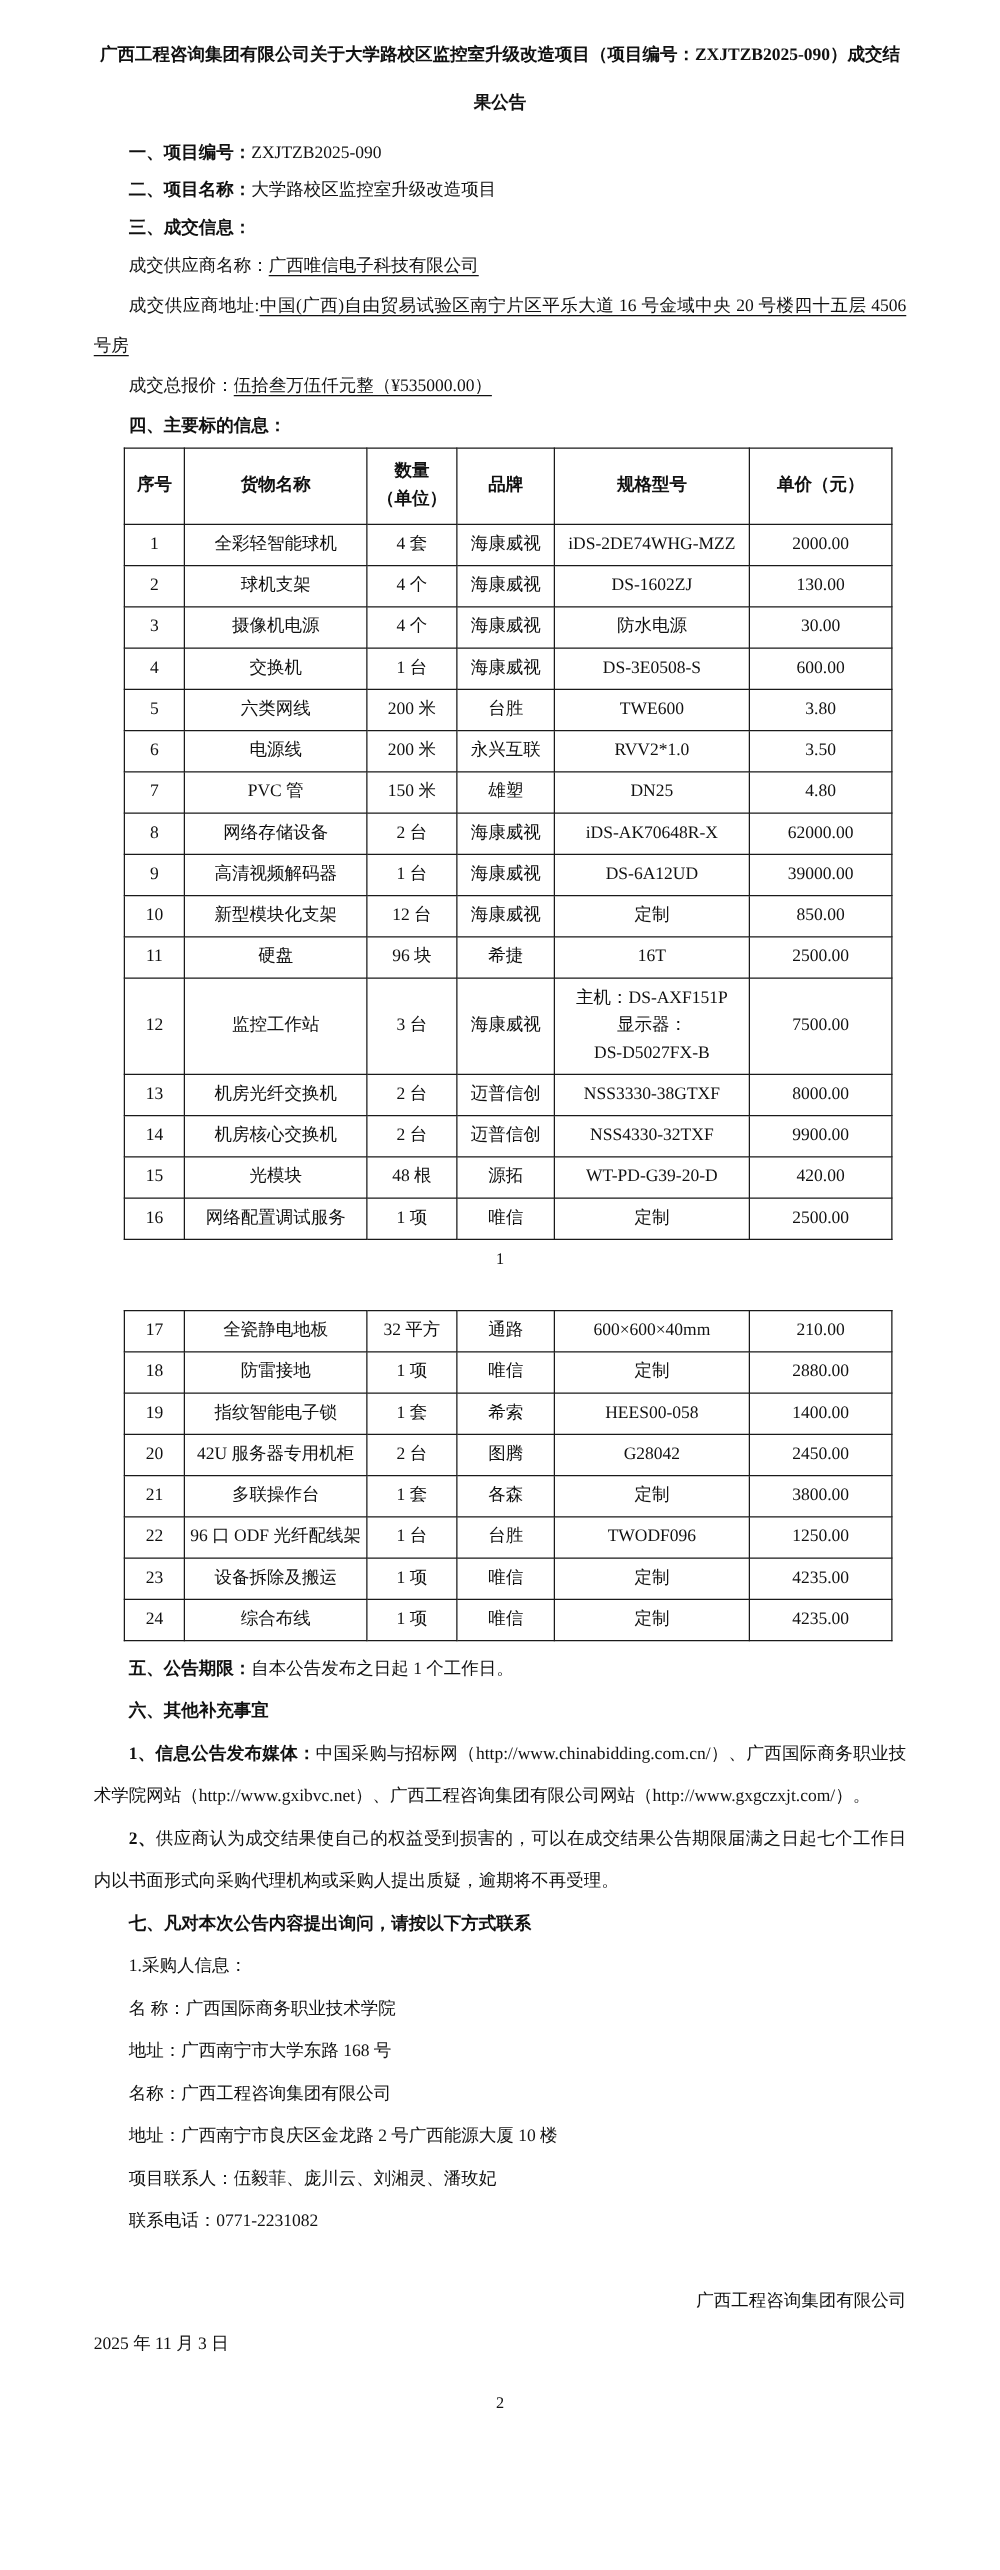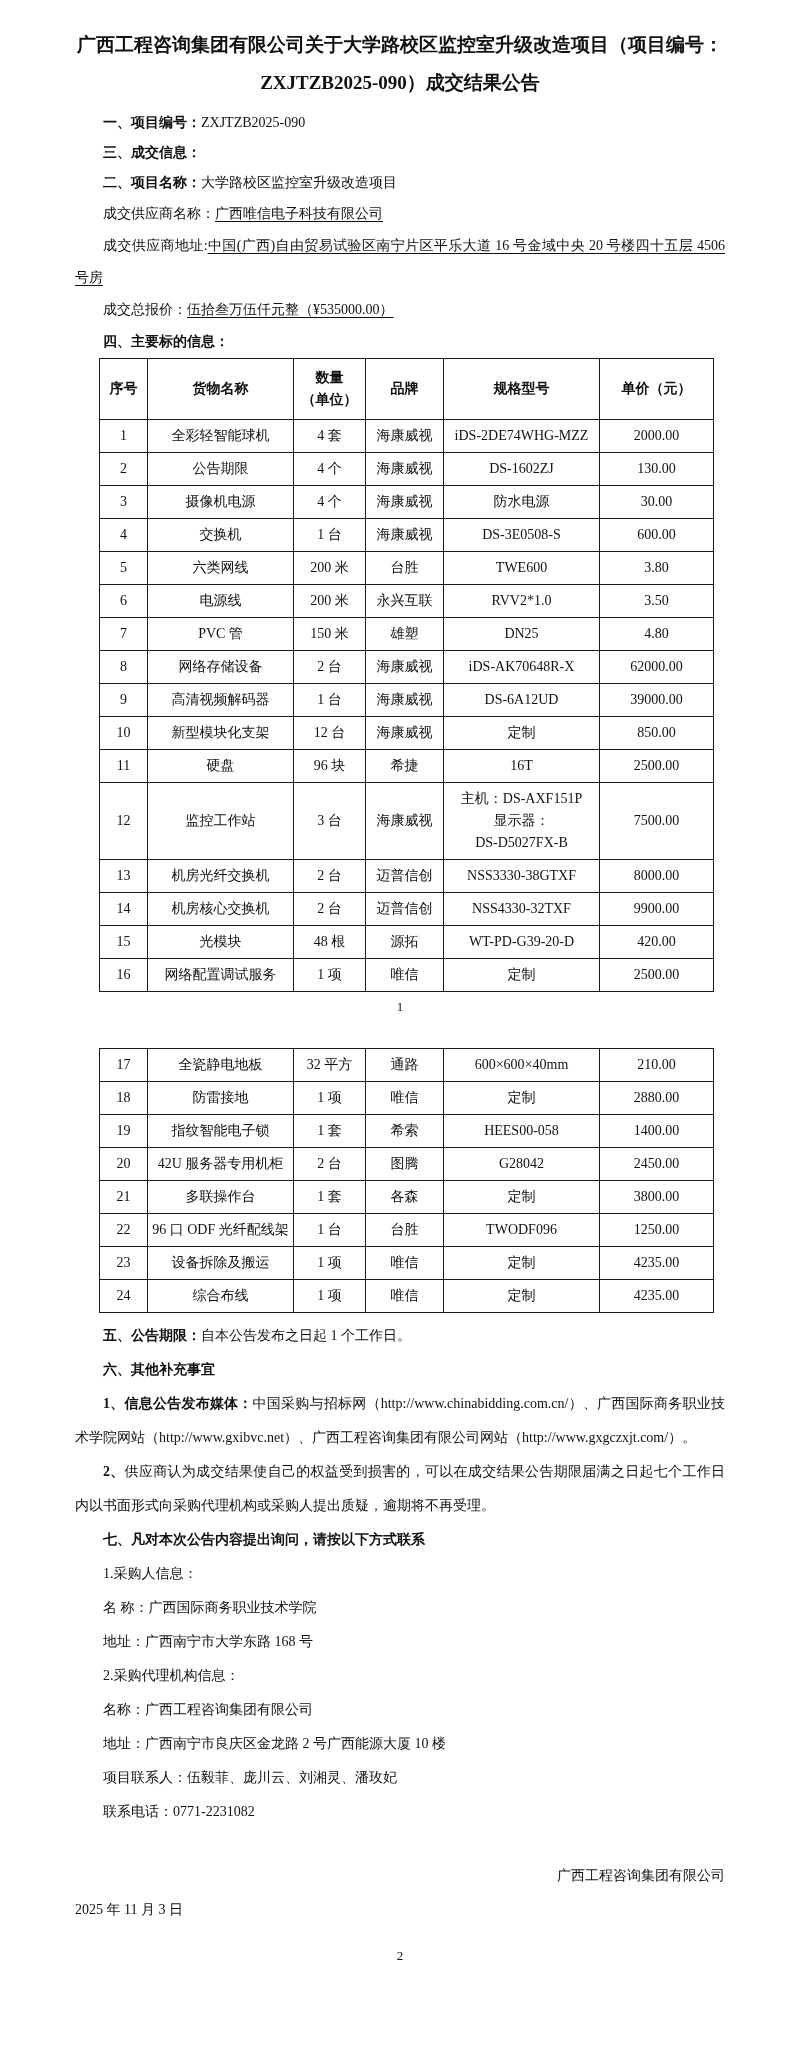--- a/index.html
+++ b/index.html
@@ -3,21 +3,21 @@
 <meta charset="utf-8">
 <style>
   html,body{margin:0;padding:0;}
   body{
     width:800px;height:2056px;overflow:hidden;background:#ffffff;color:#111;
     font-family:"Liberation Serif","DejaVu Serif",serif;
     font-size:14px;
   }
   .page{padding:26px 75px 0 75px;}
   .doc-title{
-    font-size:19px;font-weight:bold;text-align:center;line-height:38px;
+    font-size:14px;font-weight:bold;text-align:center;line-height:38px;
     margin:0 0 6px 0;
   }
   p{margin:0;text-align:justify;}
   .p-intro{line-height:30px;text-indent:2em;}
   .p-supplier{line-height:32px;text-indent:2em;}
   .p-body{line-height:34px;text-indent:2em;word-break:break-all;}
   .b{font-weight:bold;}
   .ul{text-decoration:underline;text-underline-offset:3px;}
   .items-heading{line-height:32px;text-indent:2em;font-weight:bold;margin:0;}
   table{
@@ -43,23 +43,23 @@
 </style>
 </head>
 <body>
 
 <div class="page">
 
   <h1 class="doc-title">广西工程咨询集团有限公司关于大学路校区监控室升级改造项目（项目编号：ZXJTZB2025-090）成交结果公告</h1>
 
   <p class="p-intro"><span class="b">一、项目编号：</span><span>ZXJTZB2025-090</span></p>
 
+  <p class="p-intro"><span class="b">二、项目名称：</span><span>大学路校区监控室升级改造项目</span></p>
+
   <p class="p-intro"><span class="b">三、成交信息：</span></p>
-
-  <p class="p-intro"><span class="b">二、项目名称：</span><span>大学路校区监控室升级改造项目</span></p>
 
   <p class="p-supplier"><span>成交供应商名称：</span><span class="ul">广西唯信电子科技有限公司</span></p>
 
   <p class="p-supplier"><span>成交供应商地址:</span><span class="ul">中国(广西)自由贸易试验区南宁片区平乐大道 16 号金域中央 20 号楼四十五层 4506 号房</span></p>
 
   <p class="p-supplier"><span>成交总报价：</span><span class="ul">伍拾叁万伍仟元整（¥535000.00）</span></p>
 
   <p class="items-heading">四、主要标的信息：</p>
 
   <table>
@@ -86,21 +86,21 @@
         <tr>
           <td>1</td>
           <td>全彩轻智能球机</td>
           <td>4 套</td>
           <td>海康威视</td>
           <td>iDS-2DE74WHG-MZZ</td>
           <td>2000.00</td>
         </tr>
         <tr>
           <td>2</td>
-          <td>公告期限</td>
+          <td>球机支架</td>
           <td>4 个</td>
           <td>海康威视</td>
           <td>DS-1602ZJ</td>
           <td>130.00</td>
         </tr>
         <tr>
           <td>3</td>
           <td>摄像机电源</td>
           <td>4 个</td>
           <td>海康威视</td>
@@ -303,21 +303,20 @@
 
   <p class="p-body"><span class="b">1、信息公告发布媒体：</span><span>中国采购与招标网（http://www.chinabidding.com.cn/）、广西国际商务职业技术学院网站（http://www.gxibvc.net）、广西工程咨询集团有限公司网站（http://www.gxgczxjt.com/）。</span></p>
 
   <p class="p-body"><span class="b">2、</span><span>供应商认为成交结果使自己的权益受到损害的，可以在成交结果公告期限届满之日起七个工作日内以书面形式向采购代理机构或采购人提出质疑，逾期将不再受理。</span></p>
 
   <p class="p-body"><span class="b">七、凡对本次公告内容提出询问，请按以下方式联系</span></p>
 
   <p class="p-body">1.采购人信息：</p>
   <p class="p-body">名 称：广西国际商务职业技术学院</p>
   <p class="p-body">地址：广西南宁市大学东路 168 号</p>
-  <p class="p-body">2.采购代理机构信息：</p>
   <p class="p-body">名称：广西工程咨询集团有限公司</p>
   <p class="p-body">地址：广西南宁市良庆区金龙路 2 号广西能源大厦 10 楼</p>
   <p class="p-body">项目联系人：伍毅菲、庞川云、刘湘灵、潘玫妃</p>
   <p class="p-body">联系电话：0771-2231082</p>
 
   <div class="footer-block">
     <p class="sig-line">广西工程咨询集团有限公司</p>
     <p class="date-line">2025 年 11 月 3 日</p>
   </div>
 

